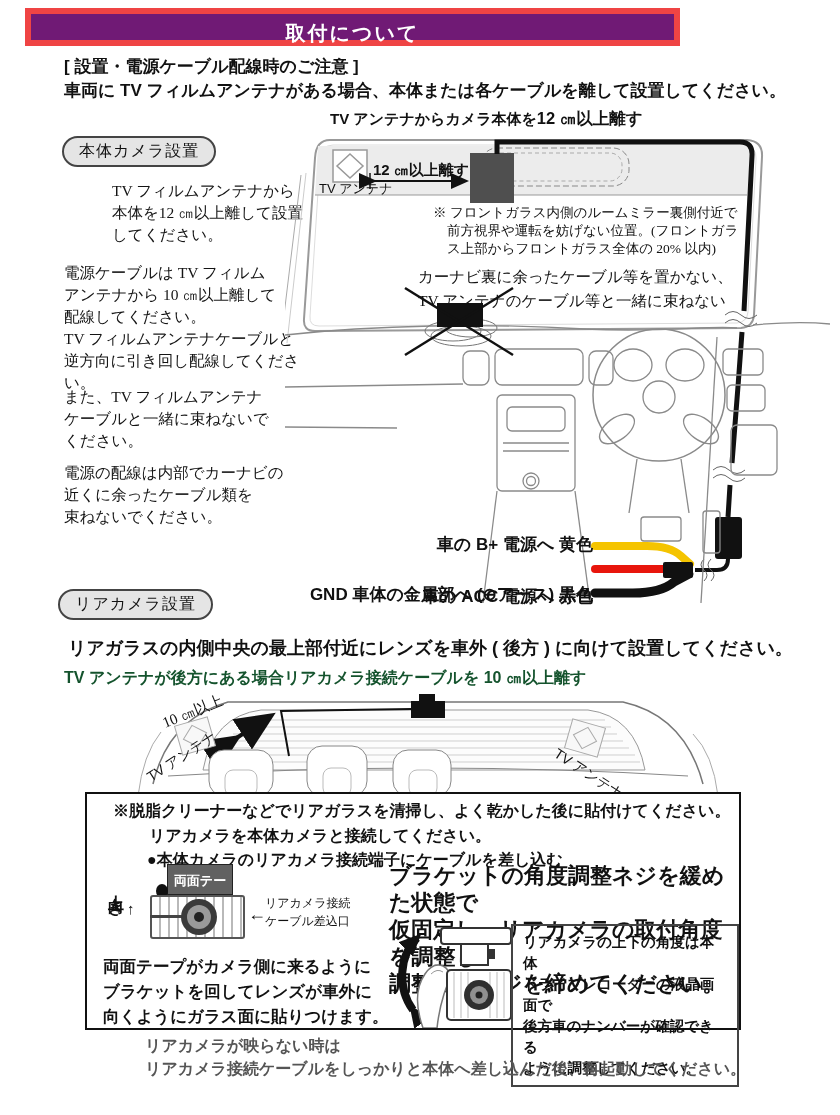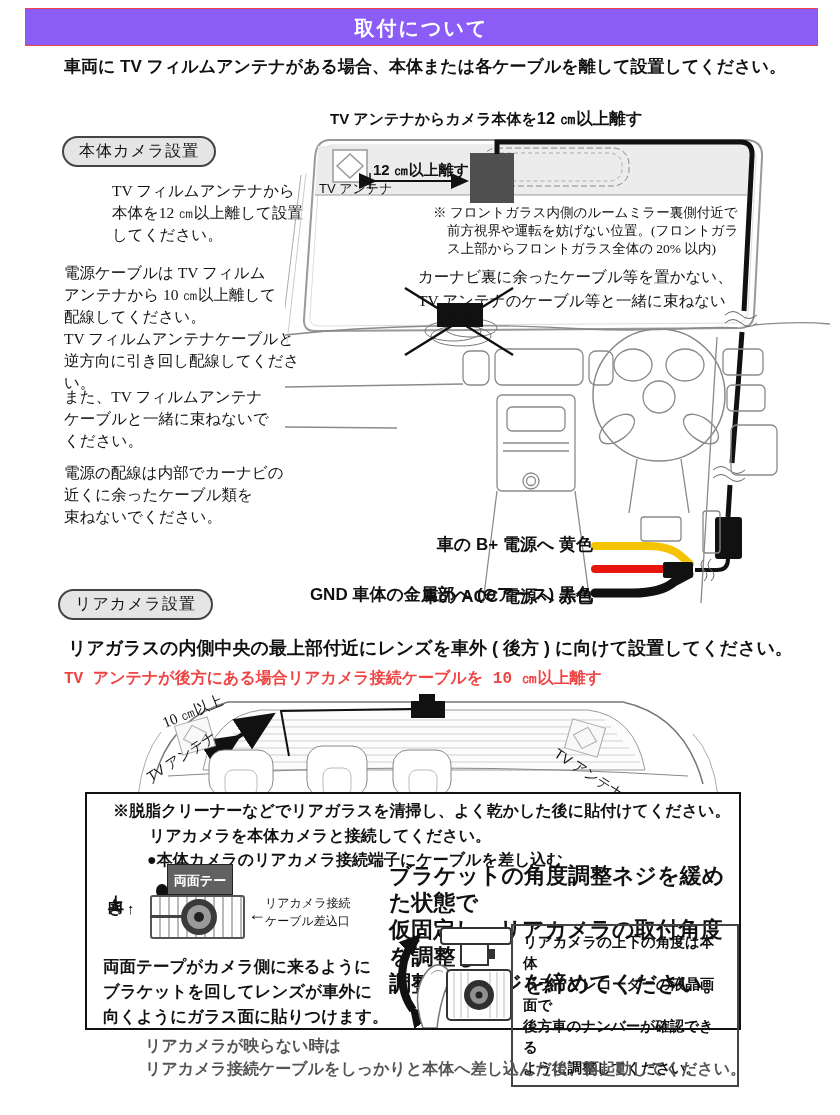--- a/index.html
+++ b/index.html
@@ -1,43 +1,43 @@
 <!DOCTYPE html>
 <html><head>
 <meta charset="utf-8">
 <style>
   html,body{margin:0;padding:0;background:#fff;}
   .page{position:relative;width:840px;height:1115px;background:#fff;overflow:hidden;
         font-family:"Liberation Sans",sans-serif;color:#111;}
   .abs{position:absolute;}
   .pre{white-space:pre-line;}
   
-  .header-bar{left:25px;top:8px;width:793px;height:38px;background:#8b5cf6;
+  .header-bar{left:25px;top:8px;width:655px;height:38px;background:#701a75;
               color:#fff;font-size:20px;font-weight:bold;text-align:center;line-height:38px;
-              letter-spacing:2px;border:1px solid #ef4444;box-sizing:border-box;}
+              letter-spacing:2px;border:6px solid #ef4444;box-sizing:border-box;}
   
   .intro{left:64px;top:55px;font-size:17px;font-weight:bold;line-height:24px;}
   
   .caption{left:330px;top:108px;font-size:15px;font-weight:600;}
   .caption b{font-size:16.5px;font-weight:900;}
   
   .badge{display:inline-block;border:2px solid #444;border-radius:18px;padding:3px 15px;
          font-size:16px;letter-spacing:1px;background:#e5e5e5;}
   .badge-front{left:62px;top:136px;}
   .badge-rear{left:58px;top:589px;}
   
   .col-par{left:64px;width:250px;font-family:"Liberation Serif",serif;
            font-size:15.5px;line-height:22px;color:#141414;}
   .p0{top:180px;margin-left:48px;} .p1{top:262px;} .p2{top:386px;} .p3{top:462px;}
   
   .wire-label{left:230px;width:363px;text-align:right;font-size:17px;font-weight:bold;line-height:20px;}
   .wl0{top:535px;} .wl1{top:560px;margin-top:27px;} .wl2{top:585px;}
   
   .rear-headline{left:68px;top:636px;font-size:18px;font-weight:bold;}
-  .rear-subline{left:64px;top:668px;font-size:16px;font-weight:bold;color:#ef4444;font-family:Liberation Mono, monospace;}
+  .rear-subline{left:64px;top:668px;font-size:16px;font-weight:bold;color:#14532d;}
   
   .inst-box{left:85px;top:792px;width:656px;height:238px;border:2px solid #111;box-sizing:border-box;background:#fff;}
   .ib-line{position:absolute;font-size:16px;font-weight:bold;}
   .ib-l1{left:26px;top:7px;} .ib-l2{left:62px;top:32px;} .ib-l3{left:60px;top:56px;}
   .ib-left-note{position:absolute;left:16px;top:160px;font-size:16.5px;font-weight:bold;line-height:25px;}
   .ib-right-note{position:absolute;left:302px;top:68px;font-size:22px;font-weight:bold;line-height:27px;}
   .angle-box{position:absolute;left:424px;top:130px;width:228px;border:2px solid #444;
              padding:6px 10px;font-size:14.5px;font-weight:bold;line-height:21px;box-sizing:border-box;}
   
   .cam-detail{position:absolute;left:18px;top:70px;width:360px;height:92px;}
@@ -64,20 +64,21 @@
   svg text.g{font-family:"Liberation Sans",sans-serif;}
 </style>
 </head>
 <body>
 
 <div class="page">
 
   <div class="abs header-bar">取付について</div>
 
   <div class="abs intro">
+    <div>[ 設置・電源ケーブル配線時のご注意 ]</div>
     <div>車両に TV フィルムアンテナがある場合、本体または各ケーブルを離して設置してください。</div>
   </div>
 
   <div class="abs caption">
     <span>TV アンテナからカメラ本体を</span><b>12 ㎝以上離す</b>
   </div>
 
   <div class="abs badge badge-front">本体カメラ設置</div>
 
   <div class="abs col-par pre p0">TV フィルムアンテナから

